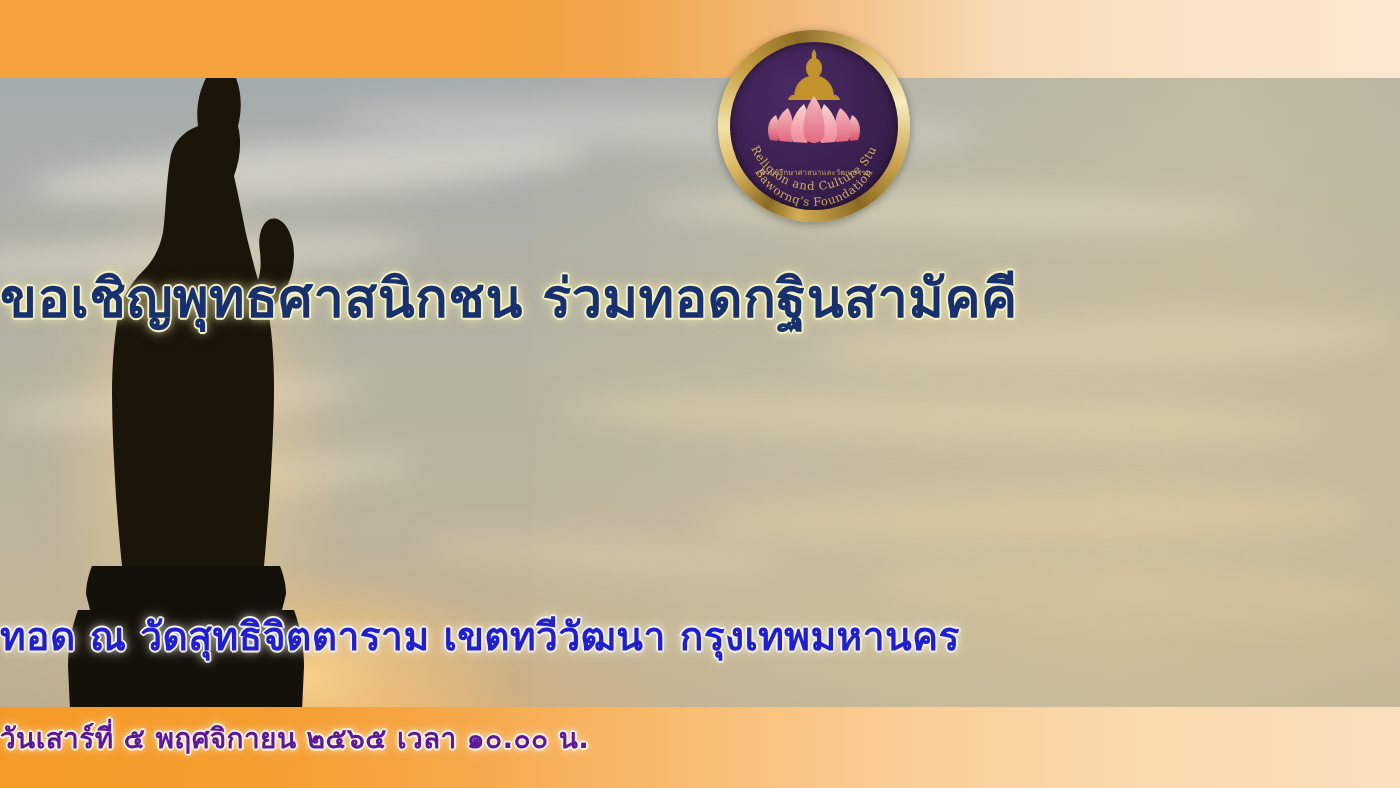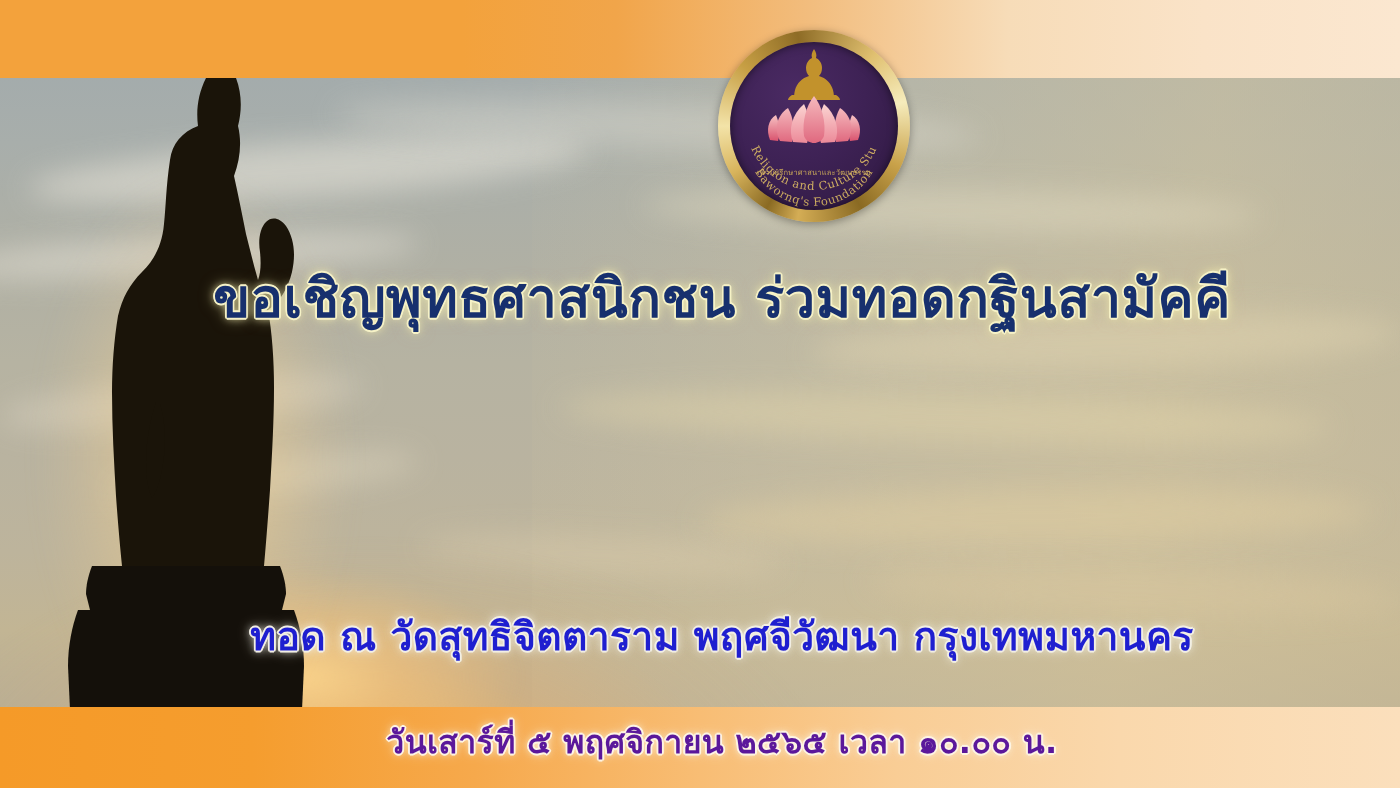--- a/index.html
+++ b/index.html
@@ -135,21 +135,21 @@
   .logo-arc{
     position:absolute;left:0;top:0;width:168px;height:168px;
     pointer-events:none;
   }
   .logo-arc text{
     fill:#cfae62;font-family:"DejaVu Serif","Liberation Serif",serif;
     font-size:11.5px;letter-spacing:.6px;
   }
 
   
-  .txt{position:absolute;text-align:center;white-space:nowrap;font-weight:bold;margin-left:44px;}
+  .txt{position:absolute;text-align:left;white-space:nowrap;font-weight:bold;}
 
   .headline{
     color:#17306e;
     font-size:54px;
     line-height:1;
     letter-spacing:.5px;
     text-shadow:
       0 0 2px #f4f0c0,
       1.6px 0 0 #f6f2c8, -1.6px 0 0 #f6f2c8,
       0 1.6px 0 #f6f2c8, 0 -1.6px 0 #f6f2c8,
@@ -171,21 +171,21 @@
       0 1.8px 0 #f2efe4, 0 -1.8px 0 #f2efe4,
       1.3px 1.3px 0 #f2efe4, -1.3px 1.3px 0 #f2efe4,
       1.3px -1.3px 0 #f2efe4, -1.3px -1.3px 0 #f2efe4,
       0 0 8px rgba(250,248,240,.9),
       0 0 15px rgba(245,242,230,.6);
   }
 
   .datetime{
     left:0;right:0;top:716px;
     color:#5b189b;
-    font-size:32px;
+    font-size:28px;
     letter-spacing:.4px;
     text-shadow:
       1.8px 0 0 #fdf4e4, -1.8px 0 0 #fdf4e4,
       0 1.8px 0 #fdf4e4, 0 -1.8px 0 #fdf4e4,
       1.3px 1.3px 0 #fdf4e4, -1.3px 1.3px 0 #fdf4e4,
       1.3px -1.3px 0 #fdf4e4, -1.3px -1.3px 0 #fdf4e4,
       0 0 7px rgba(255,250,238,.95),
       0 0 14px rgba(255,246,225,.65);
   }
 </style>
@@ -322,19 +322,19 @@
         <text font-size="12">
           <textPath href="#arcBot" startOffset="50%" text-anchor="middle">For Religion and Culture Studies</textPath>
         </text>
       </svg>
 
     </div>
   </div>
 
   <div id="line1" class="txt headline">ขอเชิญพุทธศาสนิกชน ร่วมทอดกฐินสามัคคี</div>
 
-  <div class="txt venue">ทอด ณ วัดสุทธิจิตตาราม พฤศจีวัฒนา กรุงเทพมหานคร</div>
+  <div class="txt venue">ทอด ณ วัดสุทธิจิตตาราม เขตทวีวัฒนา กรุงเทพมหานคร</div>
 
   <div class="band band-bottom"></div>
 
   <div class="txt datetime">วันเสาร์ที่ ๕ พฤศจิกายน  ๒๕๖๕ เวลา ๑๐.๐๐ น.</div>
 
 </div>
 
 </body></html>

